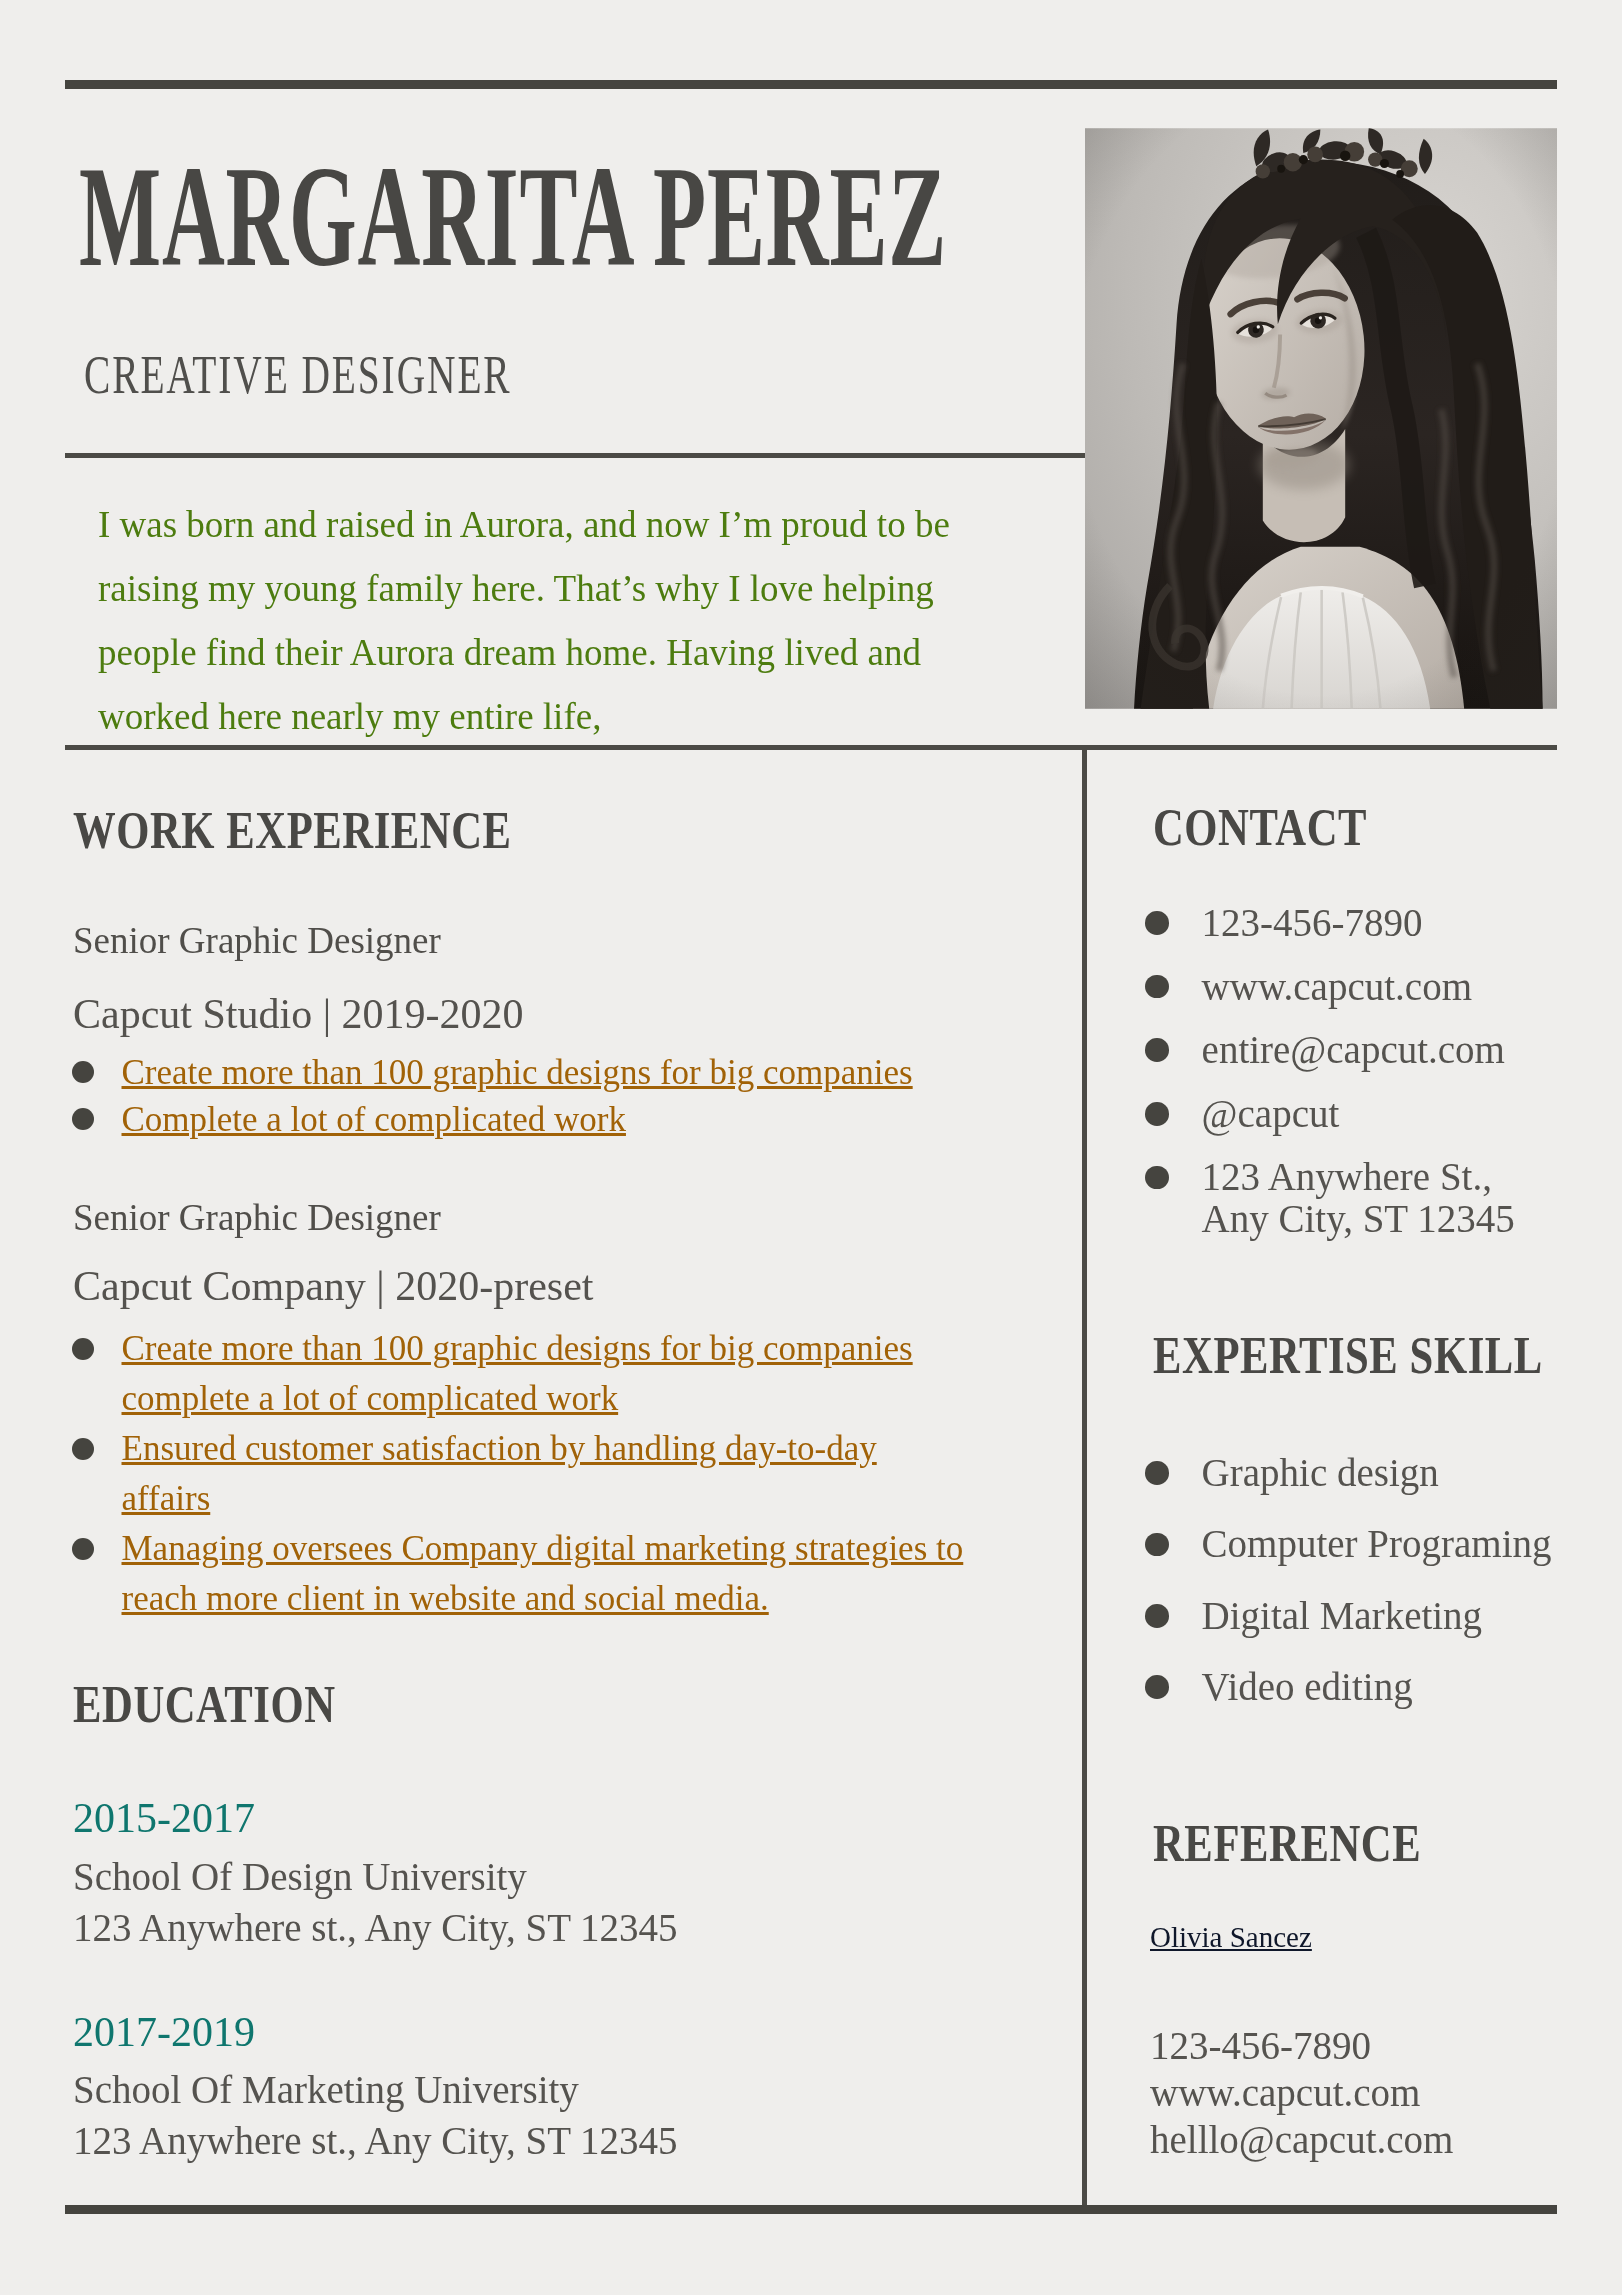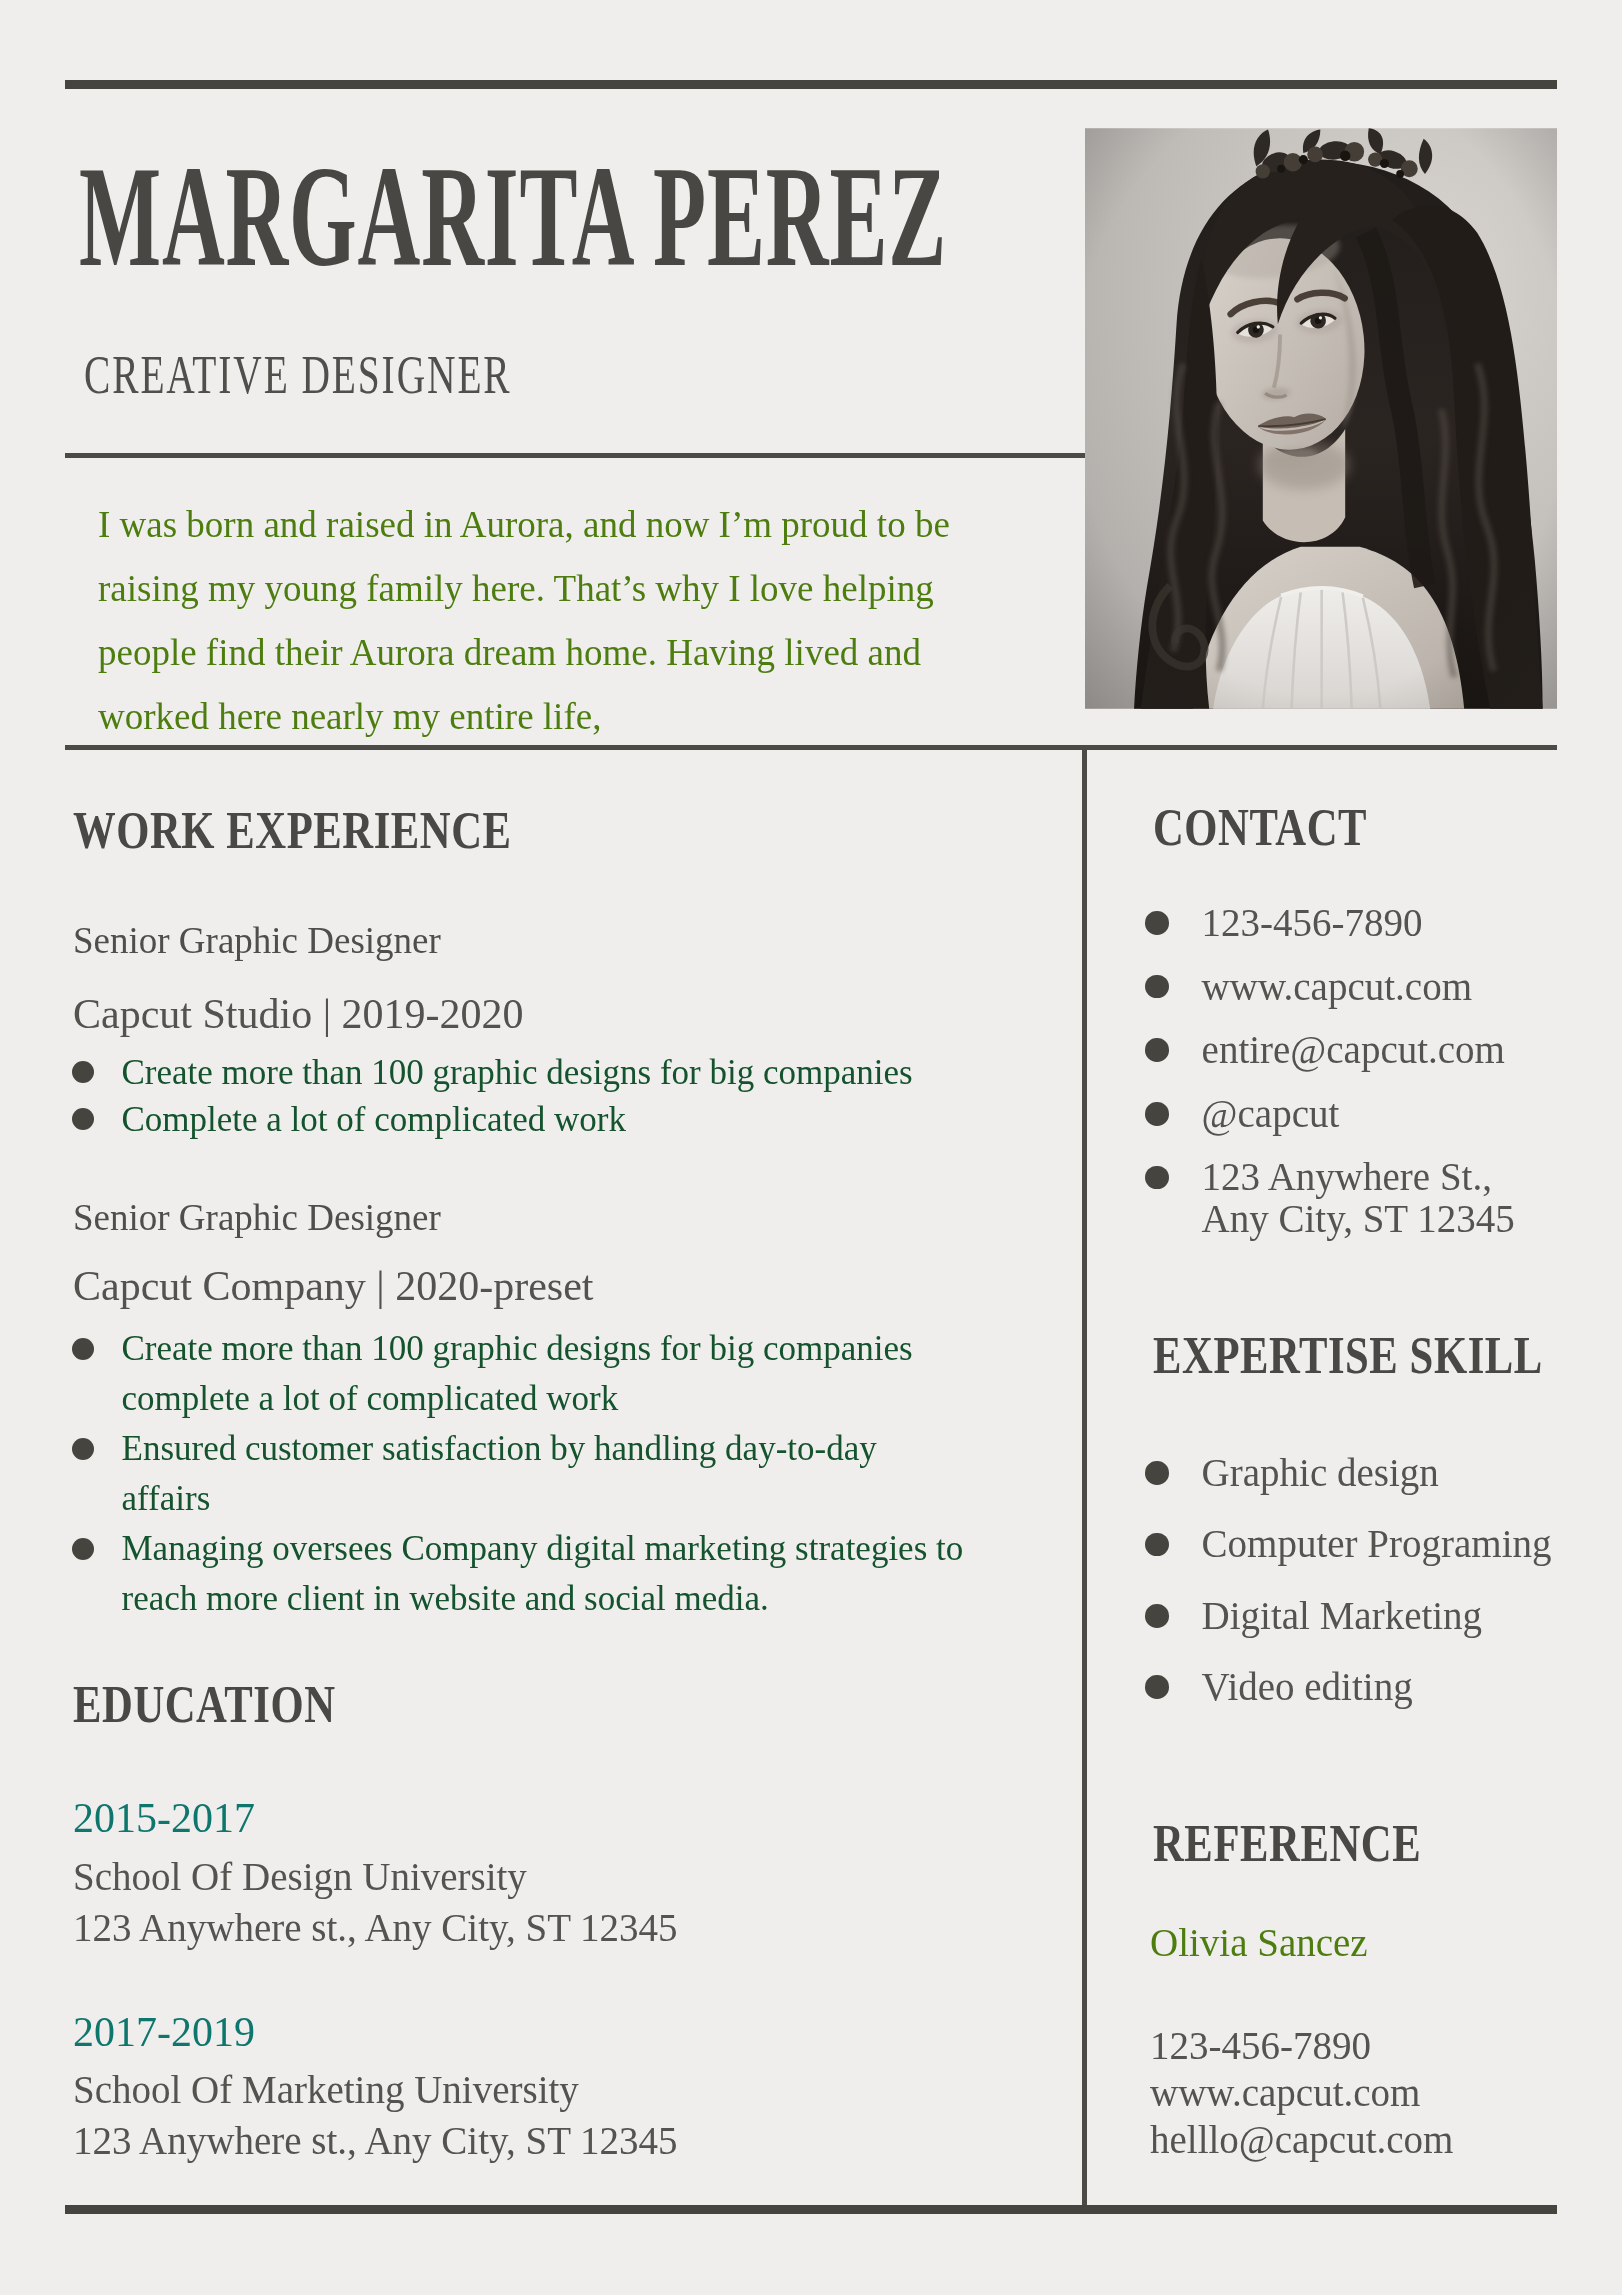--- a/index.html
+++ b/index.html
@@ -22,33 +22,33 @@
   .t-title { font-size:37px; line-height:1.15; color:#504e4a; white-space:nowrap; }
   .t-meta  { font-size:42px; line-height:1.15; color:#54524e; white-space:nowrap; }
   .t-years { font-size:42px; line-height:1.15; color:#0f766e; white-space:nowrap; }
   .edu-block { font-size:39px; line-height:51px; color:#55534f; white-space:nowrap; }
 
   ul.blist { list-style:none; }
   ul.blist li { display:flex; align-items:flex-start; }
   .dot { flex:0 0 auto; border-radius:50%; background:#45443f; }
   .blist-l { width:903px; }
   .blist-l li .dot { width:22px; height:22px; margin-right:27.5px; }
-  .blist-l li .txt { font-size:35px; color:#14532d; }
+  .blist-l li .txt { font-size:35px; color:#a16207;text-decoration:underline; }
   .lh72 li { line-height:47px; } .lh72 li .dot { margin-top:12.4px; }
   .lh76 li { line-height:50px; } .lh76 li .dot { margin-top:13.7px; }
   .lh76 li .txt { max-width:851px; }
 
   .blist-r { width:419px; }
   .blist-r li { line-height:42px; }
   .blist-r li .dot { width:23.6px; height:23.6px; margin-top:9.2px; margin-right:33px; }
   .blist-r li .txt { font-size:39px; color:#55534f; }
   .contact-list li { margin-bottom:21.6px; }
   .skill-list li { margin-bottom:29.4px; }
 
-  .ref-name { font-size:39px; line-height:1.15; color:#4d7c0f; white-space:nowrap; }
+  .ref-name { font-size:29px; line-height:1.15; color:#0f172a; white-space:nowrap;text-decoration:underline; }
   .ref-details { font-size:39px; line-height:47px; color:#55534f; white-space:nowrap; }
 
   .photo { left:1085px; top:128px; width:472px; height:581px; overflow:hidden; }
   .photo svg { display:block; width:100%; height:100%; }
 </style>
 </head>
 <body>
 
 <div class="page">
 

